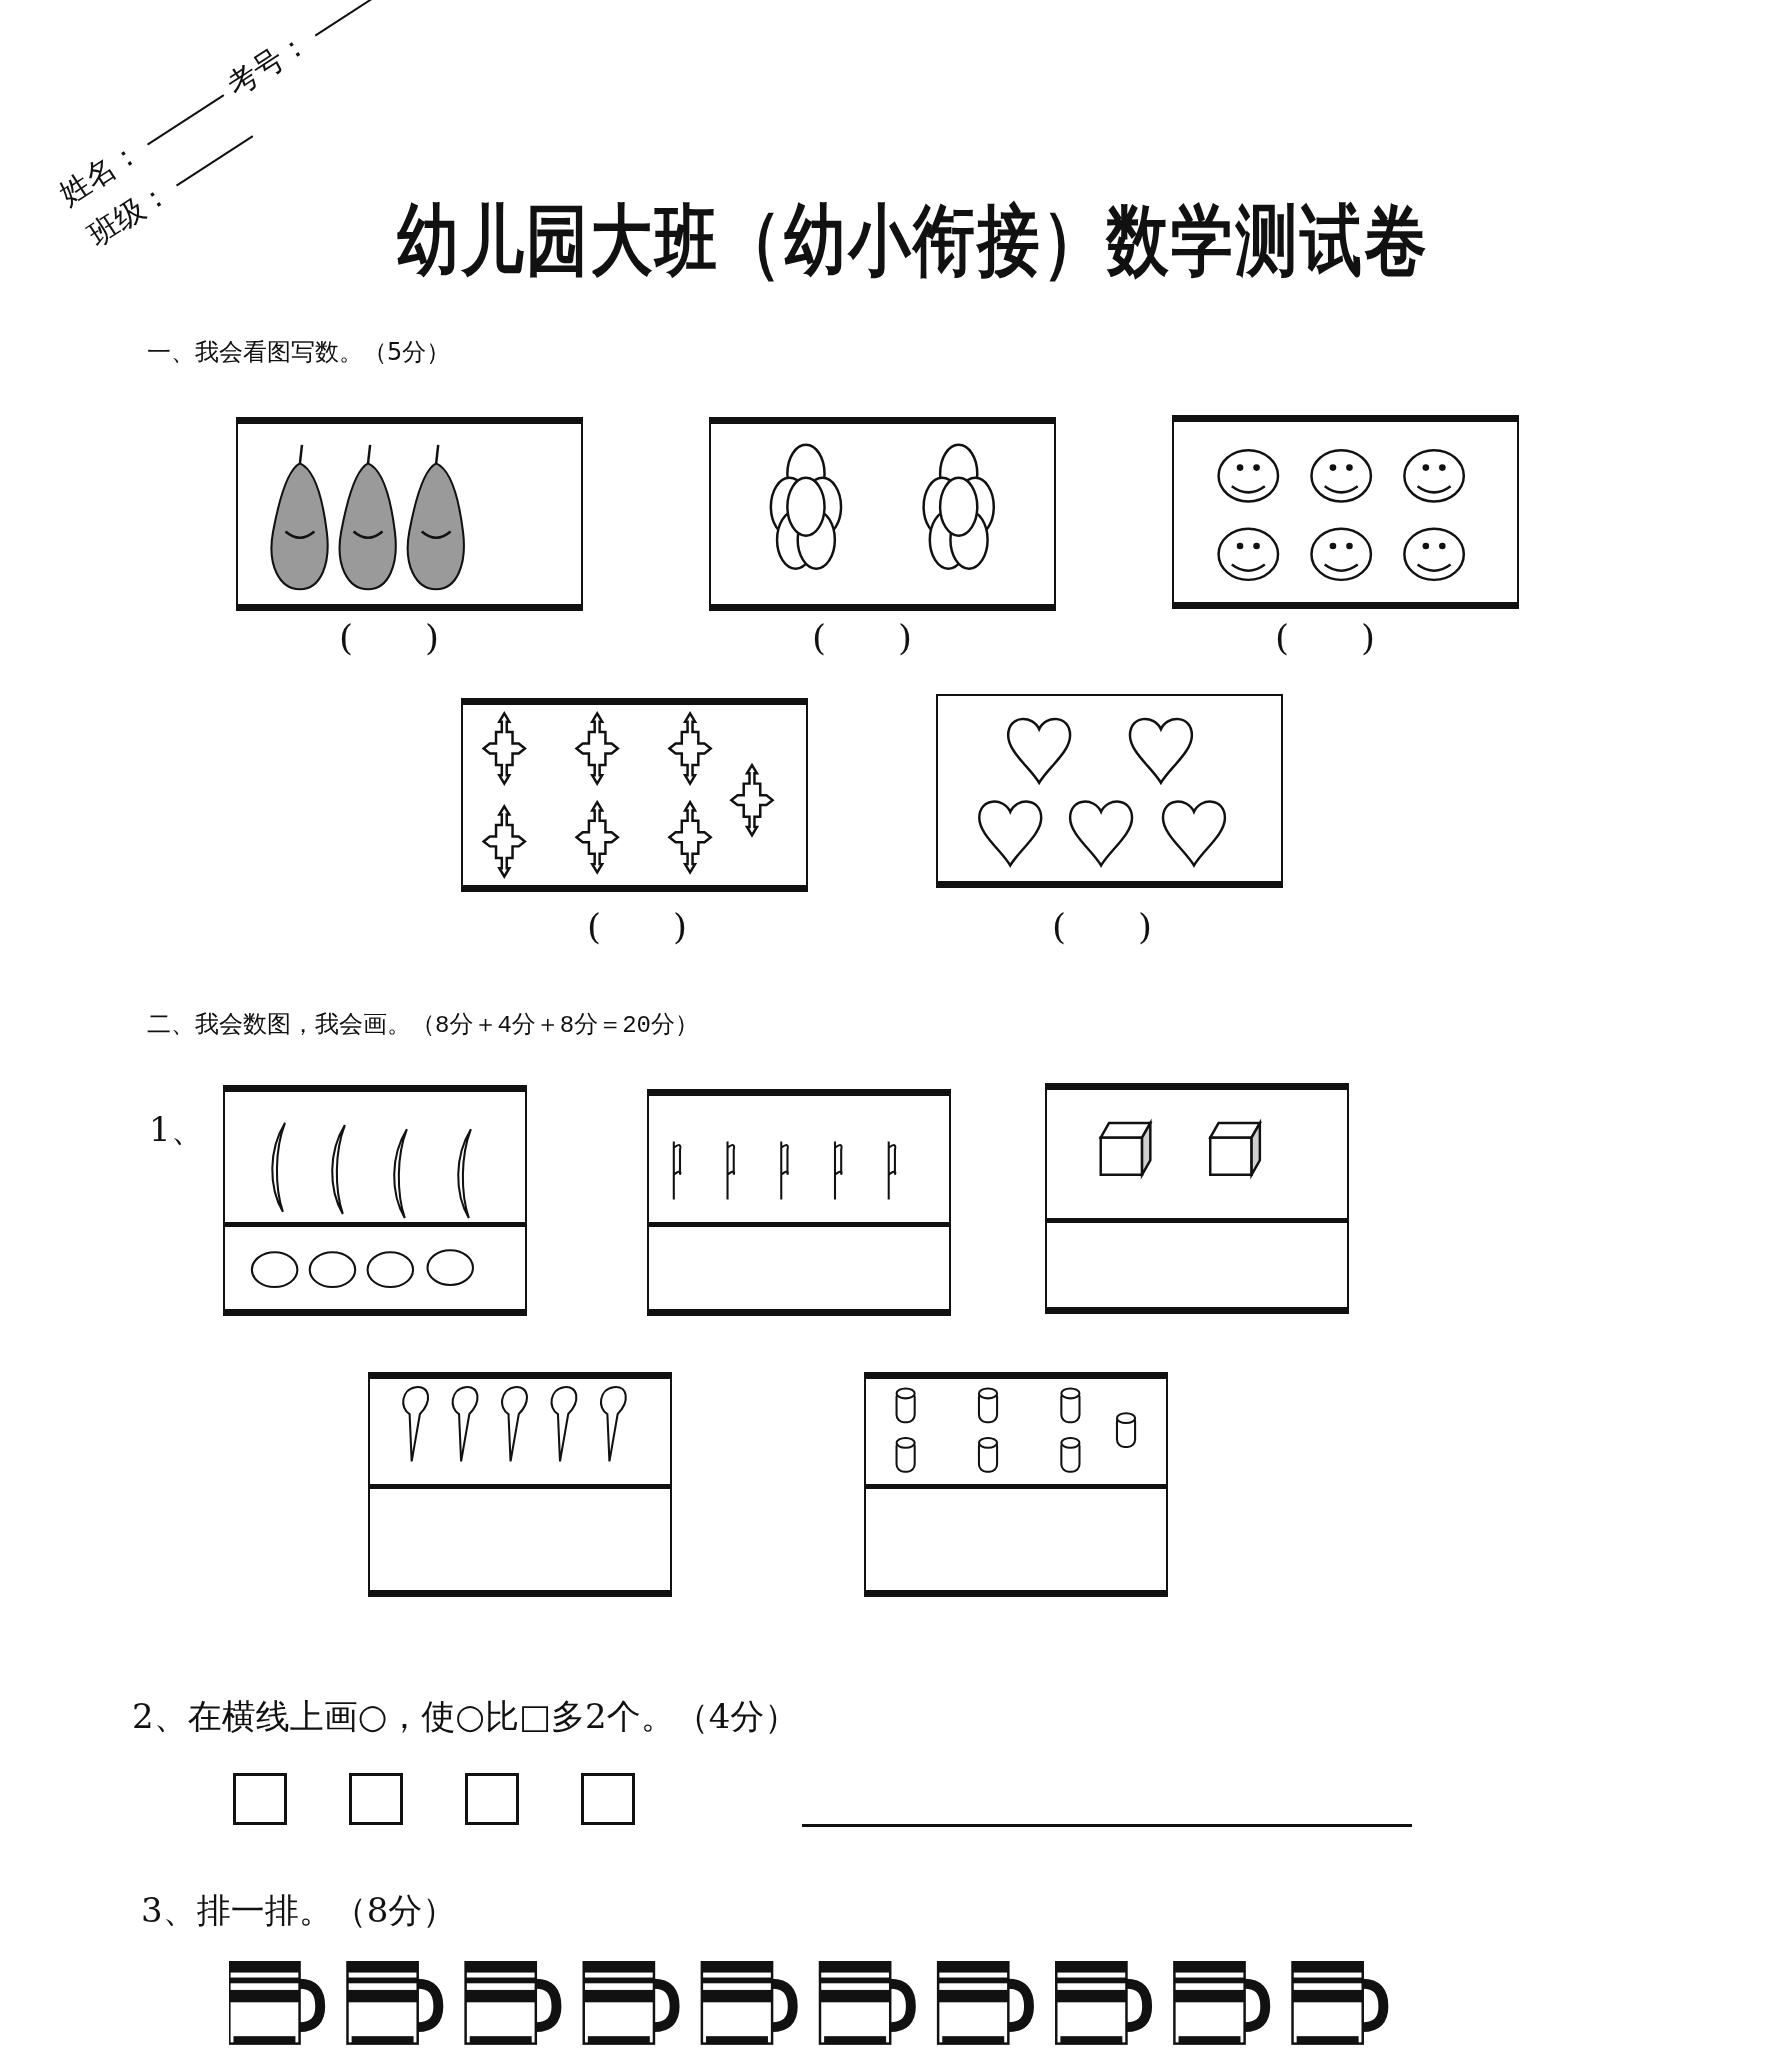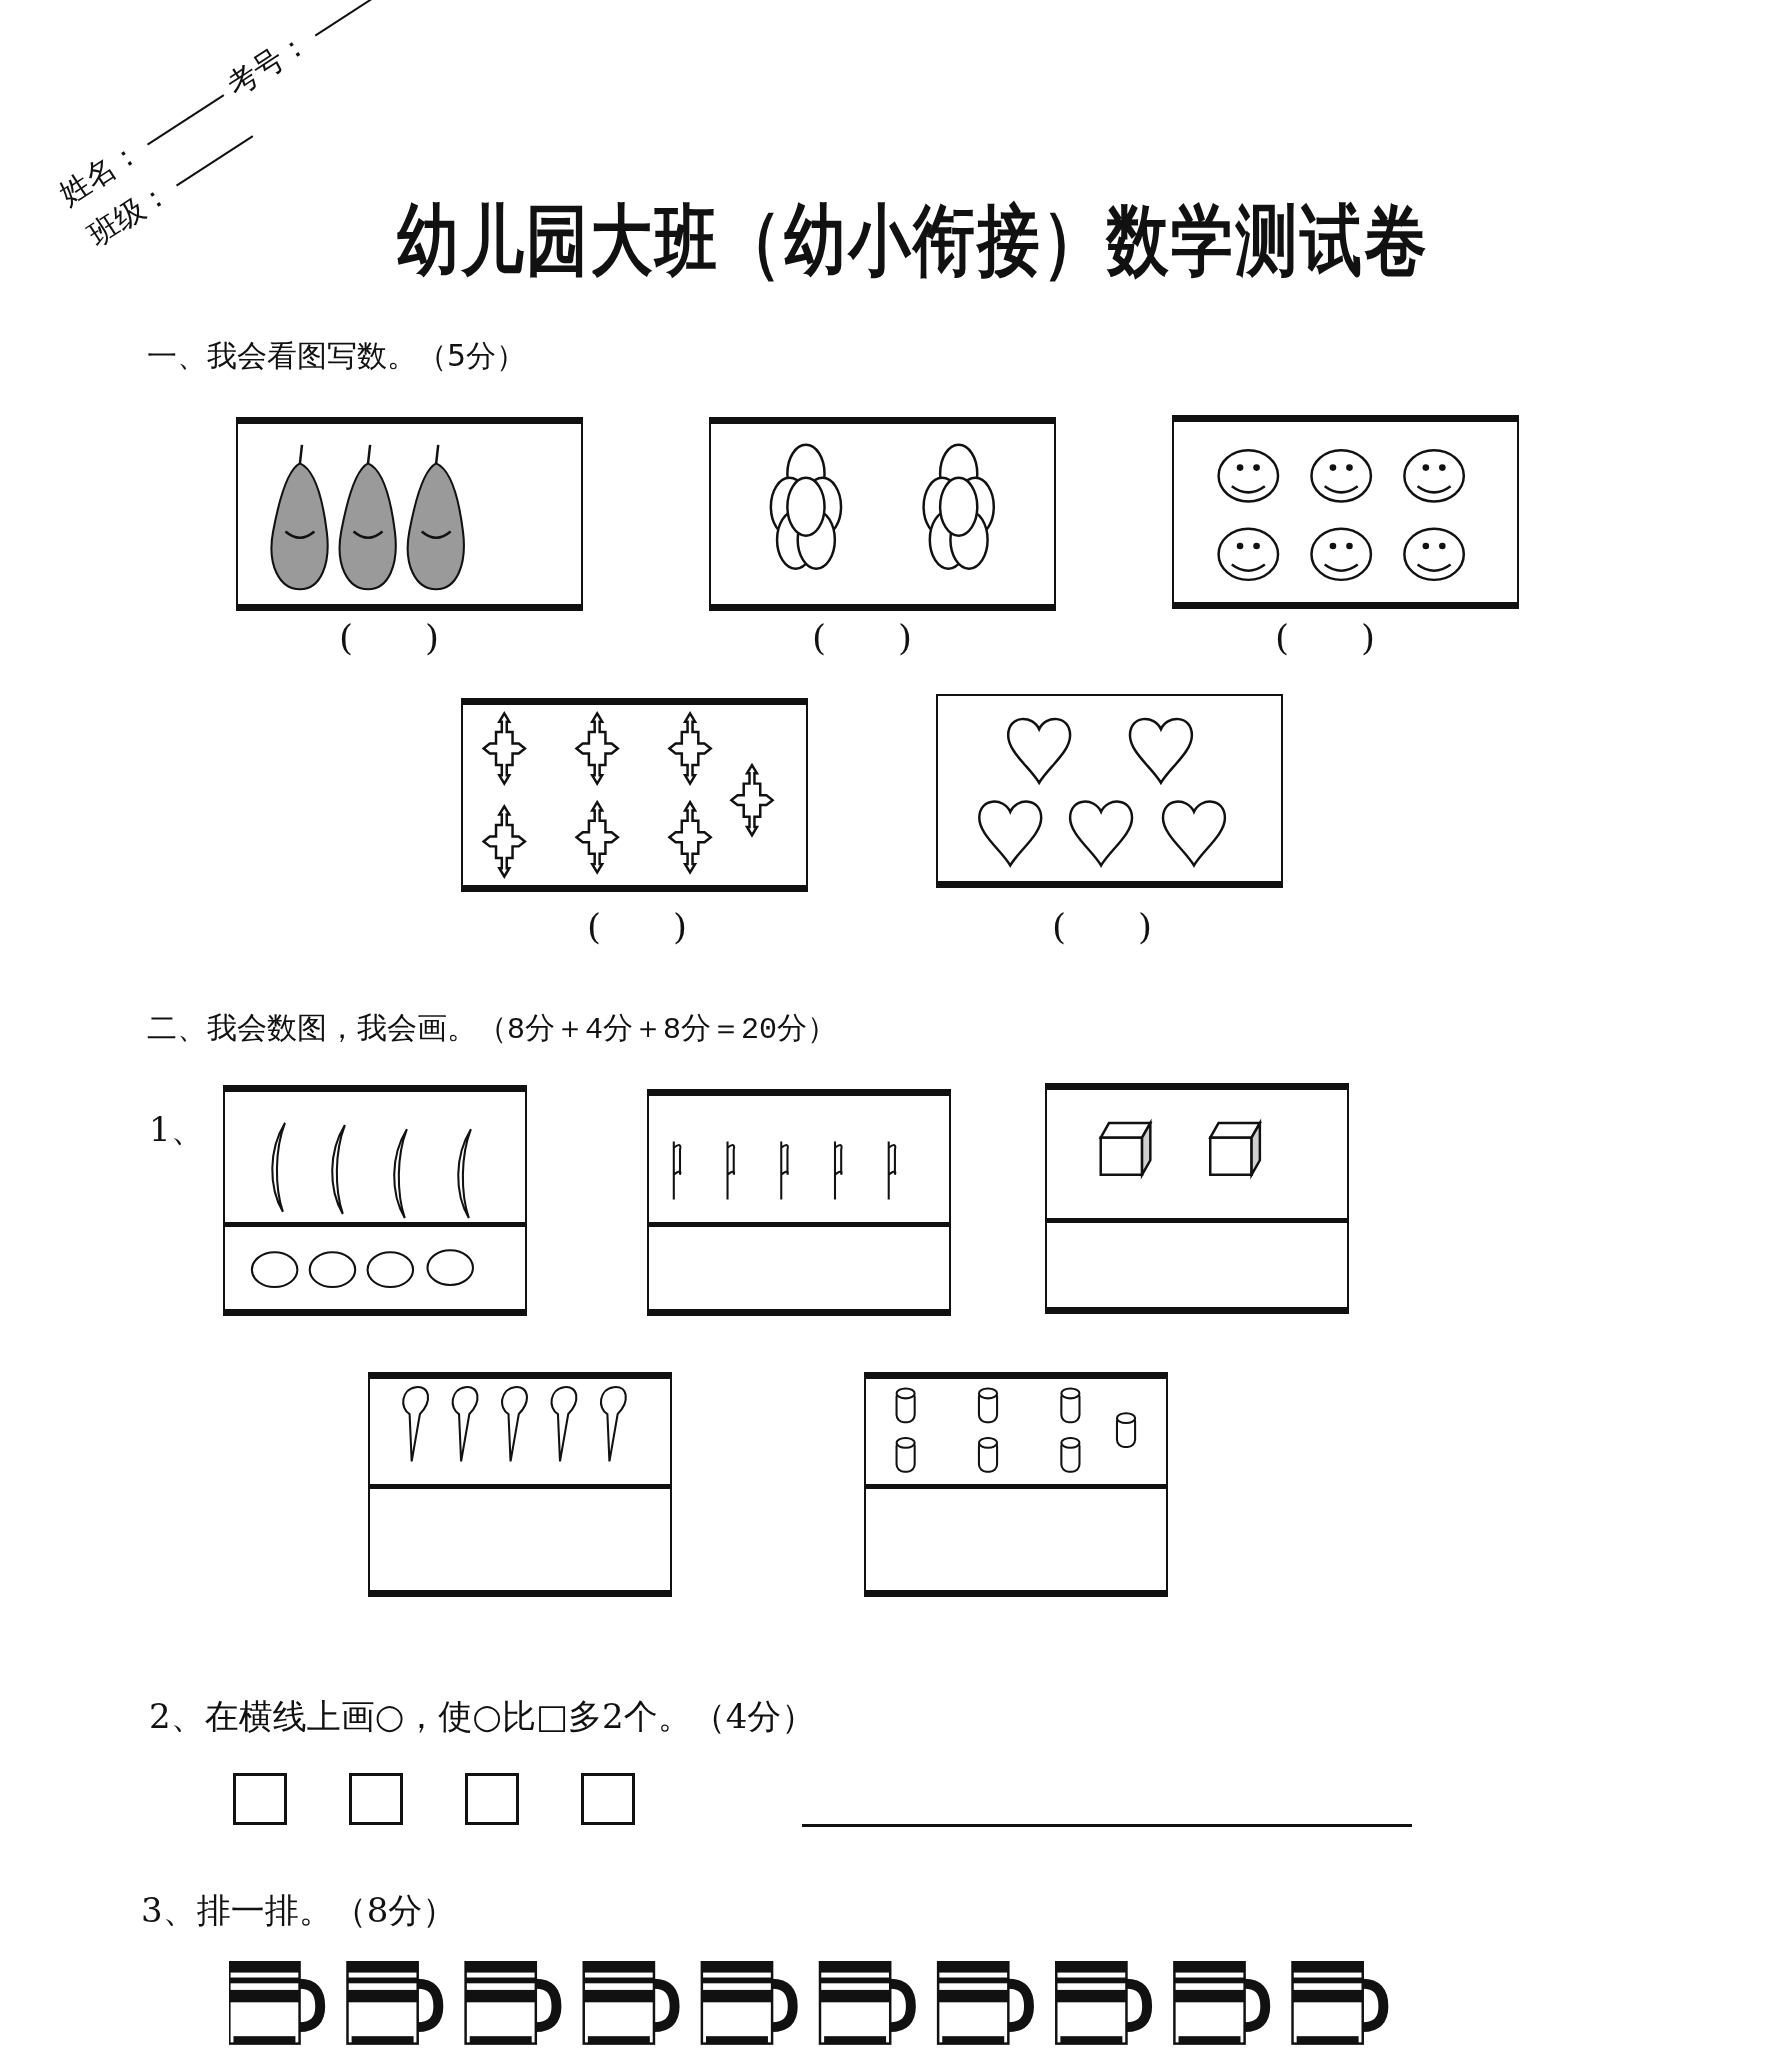--- a/index.html
+++ b/index.html
@@ -1,21 +1,21 @@
 <!DOCTYPE html>
 <html style="font-size:6.6px"><head>
 <meta charset="utf-8">
 <style>
   html, body { margin:0; padding:0; background:#ffffff; }
   body { width:1776px; height:2508px; position:relative; overflow:hidden;
          font-family:"DejaVu Serif","Liberation Serif",serif; color:#111; }
   .abs { position:absolute; }
   .title { font-family:"DejaVu Sans","Liberation Sans",sans-serif; font-weight:900;
            font-size:62px; letter-spacing:2.5px; transform:scaleY(1.25); transform-origin:left top; }
-  .heading { font-size:30px; font-family:"DejaVu Sans","Liberation Sans",sans-serif; }
+  .heading { font-size:24px; font-family:"DejaVu Sans","Liberation Sans",sans-serif; }
   .qtext { font-size:34px; }
   .box { border:2.9px solid #111; box-sizing:border-box; background:#fff; }
   .box.thickb { border-bottom-width:7.4px; }
   .box.thickt { border-top-width:7.4px; }
   .paren { font-size:36px; word-spacing:0; white-space:pre; }
   .split { border-top:5.8px solid #111; position:absolute; left:0; right:0; }
   .stamp { font-family:"DejaVu Sans","Liberation Sans",sans-serif; font-size:30px; color:#111;
            transform:rotate(-33deg); transform-origin:left bottom; white-space:nowrap; }
   .rule { background:#111; height:2.5px; }
   svg { display:block; }
@@ -209,21 +209,21 @@
     <use href="#cy" x="95" y="25"></use>
       <use href="#cy" x="295" y="25"></use>
       <use href="#cy" x="495" y="25"></use>
     <use href="#cy" x="95" y="145"></use>
       <use href="#cy" x="295" y="145"></use>
       <use href="#cy" x="495" y="145"></use>
     <use href="#cy" x="630" y="85"></use>
   </svg>
 </div>
 
-<div class="abs qtext" style="left:149px; top:1694px;">2、在横线上画○，使○比□多2个。（4分）</div>
+<div class="abs qtext" style="left:132px; top:1694px;">2、在横线上画○，使○比□多2个。（4分）</div>
 <div class="abs" style="left:233px; top:1773px; display:flex; gap:62px;">
   <div class="box" style="width:54px;height:52px;border-width:3.3px;"></div>
   <div class="box" style="width:54px;height:52px;border-width:3.3px;"></div>
   <div class="box" style="width:54px;height:52px;border-width:3.3px;"></div>
   <div class="box" style="width:54px;height:52px;border-width:3.3px;"></div>
 </div>
 <div class="abs rule" style="left:802px; top:1824px; width:610px;"></div>
 
 <div class="abs qtext" style="left:141px; top:1888px;">3、排一排。（8分）</div>
 <div class="abs" style="left:229px; top:1961px;">

